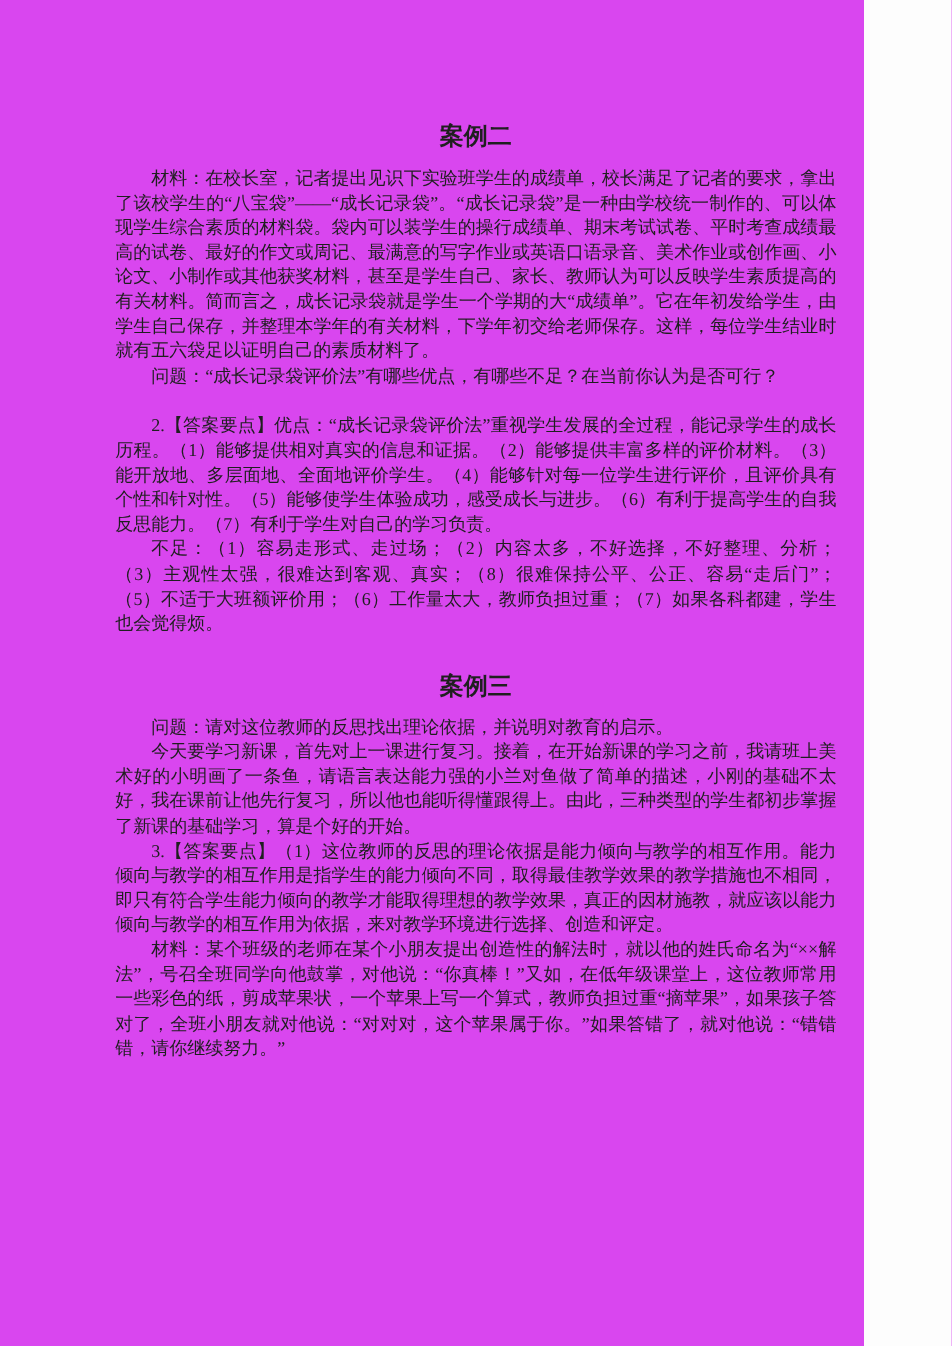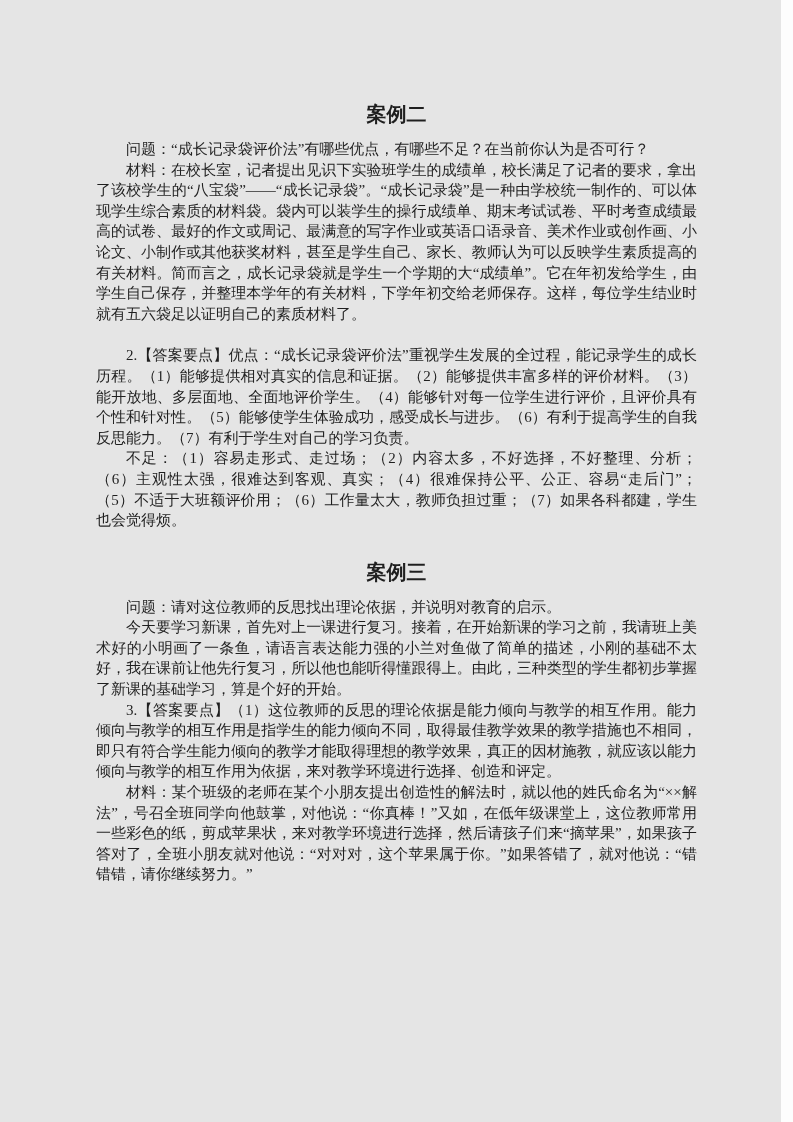--- a/index.html
+++ b/index.html
@@ -7,23 +7,23 @@
     padding: 0;
   }
   body {
     width: 793px;
     height: 1122px;
     background: #fdfdfd;
     font-family: "Liberation Serif", "DejaVu Serif", serif;
   }
   .page {
     position: relative;
-    width: 781px;
+    width: 720px;
     height: 1122px;
-    background: #e5e5e5;
+    background: #d946ef;
     overflow: hidden;
     color: #1f1f1f;
   }
   .content {
     position: absolute;
     left: 96px;
     top: 101px;
     width: 601px;
   }
   .case-title {
@@ -48,26 +48,26 @@
     margin-top: 21px;
   }
 </style>
 </head>
 <body>
 
 <div class="page">
   <div class="content">
 
     <h2 class="case-title">案例二</h2>
+    <p class="body-para">材料：在校长室，记者提出见识下实验班学生的成绩单，校长满足了记者的要求，拿出了该校学生的“八宝袋”——“成长记录袋”。“成长记录袋”是一种由学校统一制作的、可以体现学生综合素质的材料袋。袋内可以装学生的操行成绩单、期末考试试卷、平时考查成绩最高的试卷、最好的作文或周记、最满意的写字作业或英语口语录音、美术作业或创作画、小论文、小制作或其他获奖材料，甚至是学生自己、家长、教师认为可以反映学生素质提高的有关材料。简而言之，成长记录袋就是学生一个学期的大“成绩单”。它在年初发给学生，由学生自己保存，并整理本学年的有关材料，下学年初交给老师保存。这样，每位学生结业时就有五六袋足以证明自己的素质材料了。</p>
     <p class="body-para">问题：“成长记录袋评价法”有哪些优点，有哪些不足？在当前你认为是否可行？</p>
-    <p class="body-para">材料：在校长室，记者提出见识下实验班学生的成绩单，校长满足了记者的要求，拿出了该校学生的“八宝袋”——“成长记录袋”。“成长记录袋”是一种由学校统一制作的、可以体现学生综合素质的材料袋。袋内可以装学生的操行成绩单、期末考试试卷、平时考查成绩最高的试卷、最好的作文或周记、最满意的写字作业或英语口语录音、美术作业或创作画、小论文、小制作或其他获奖材料，甚至是学生自己、家长、教师认为可以反映学生素质提高的有关材料。简而言之，成长记录袋就是学生一个学期的大“成绩单”。它在年初发给学生，由学生自己保存，并整理本学年的有关材料，下学年初交给老师保存。这样，每位学生结业时就有五六袋足以证明自己的素质材料了。</p>
     <p class="body-para answer-gap">2.【答案要点】优点：“成长记录袋评价法”重视学生发展的全过程，能记录学生的成长历程。（1）能够提供相对真实的信息和证据。（2）能够提供丰富多样的评价材料。（3）能开放地、多层面地、全面地评价学生。（4）能够针对每一位学生进行评价，且评价具有个性和针对性。（5）能够使学生体验成功，感受成长与进步。（6）有利于提高学生的自我反思能力。（7）有利于学生对自己的学习负责。</p>
-    <p class="body-para">不足：（1）容易走形式、走过场；（2）内容太多，不好选择，不好整理、分析；（6）主观性太强，很难达到客观、真实；（4）很难保持公平、公正、容易“走后门”；（5）不适于大班额评价用；（6）工作量太大，教师负担过重；（7）如果各科都建，学生也会觉得烦。</p>
+    <p class="body-para">不足：（1）容易走形式、走过场；（2）内容太多，不好选择，不好整理、分析；（3）主观性太强，很难达到客观、真实；（8）很难保持公平、公正、容易“走后门”；（5）不适于大班额评价用；（6）工作量太大，教师负担过重；（7）如果各科都建，学生也会觉得烦。</p>
 
     <h2 class="case-title">案例三</h2>
     <p class="body-para">问题：请对这位教师的反思找出理论依据，并说明对教育的启示。</p>
     <p class="body-para">今天要学习新课，首先对上一课进行复习。接着，在开始新课的学习之前，我请班上美术好的小明画了一条鱼，请语言表达能力强的小兰对鱼做了简单的描述，小刚的基础不太好，我在课前让他先行复习，所以他也能听得懂跟得上。由此，三种类型的学生都初步掌握了新课的基础学习，算是个好的开始。</p>
     <p class="body-para">3.【答案要点】（1）这位教师的反思的理论依据是能力倾向与教学的相互作用。能力倾向与教学的相互作用是指学生的能力倾向不同，取得最佳教学效果的教学措施也不相同，即只有符合学生能力倾向的教学才能取得理想的教学效果，真正的因材施教，就应该以能力倾向与教学的相互作用为依据，来对教学环境进行选择、创造和评定。</p>
 
-    <p class="body-para">材料：某个班级的老师在某个小朋友提出创造性的解法时，就以他的姓氏命名为“××解法”，号召全班同学向他鼓掌，对他说：“你真棒！”又如，在低年级课堂上，这位教师常用一些彩色的纸，剪成苹果状，来对教学环境进行选择，然后请孩子们来“摘苹果”，如果孩子答对了，全班小朋友就对他说：“对对对，这个苹果属于你。”如果答错了，就对他说：“错错错，请你继续努力。”</p>
+    <p class="body-para">材料：某个班级的老师在某个小朋友提出创造性的解法时，就以他的姓氏命名为“××解法”，号召全班同学向他鼓掌，对他说：“你真棒！”又如，在低年级课堂上，这位教师常用一些彩色的纸，剪成苹果状，一个苹果上写一个算式，教师负担过重“摘苹果”，如果孩子答对了，全班小朋友就对他说：“对对对，这个苹果属于你。”如果答错了，就对他说：“错错错，请你继续努力。”</p>
 
   </div>
 </div>
 
 </body></html>

